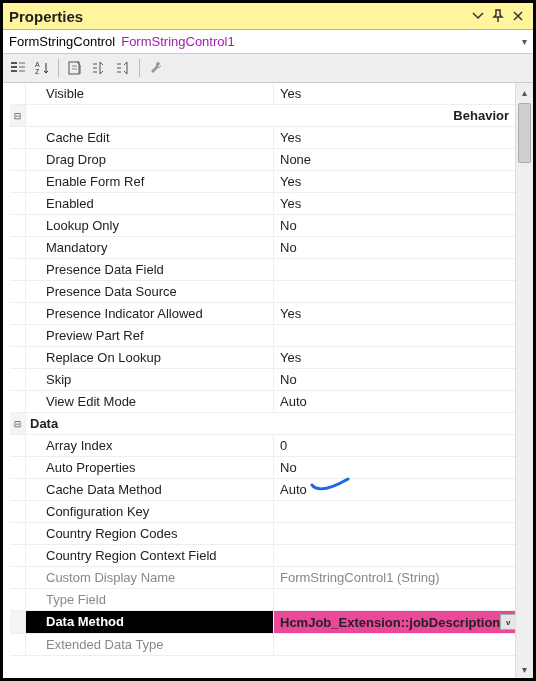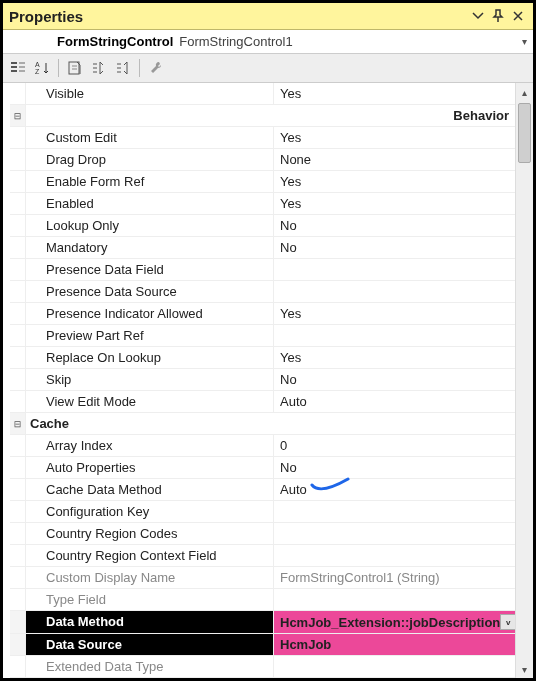--- a/index.html
+++ b/index.html
@@ -32,22 +32,22 @@
   }
   .titlebar .tbicon svg { width:14px; height:14px; stroke:#333; fill:none; stroke-width:1.5; }
 
   
   .objrow {
     display:flex; align-items:center;
     padding:4px 6px;
     border-bottom:1px solid #ccc;
     font-size:13px;
   }
-  .objrow .objtype { font-weight:700; margin-right:6px;margin-left:48px; }
-  .objrow .objname { color:#404040; flex:1; }
+  .objrow .objtype { font-weight:400; margin-right:6px; }
+  .objrow .objname { color:#a21caf; flex:1; }
   .objrow .dropbtn { width:14px; color:#555; font-size:10px; text-align:right; cursor:pointer; }
 
   
   .toolbar {
     background:#eee;
     border-bottom:1px solid #ccc;
     padding:3px 4px;
     display:flex; align-items:center; gap:2px;
   }
   .tbtn {
@@ -206,21 +206,21 @@
           <div class="gutter"></div>
           <div class="label">Visible</div>
           <div class="value"><span class="valtext">Yes</span></div>
         </div>
         <div class="row catrow">
           <div class="gutter">⊟</div>
           <div class="label" style="flex: 1 1 0%; width: auto; border-right: none; text-align: right;">Behavior</div>
         </div>
         <div class="row">
           <div class="gutter"></div>
-          <div class="label">Custom Edit</div>
+          <div class="label">Cache Edit</div>
           <div class="value"><span class="valtext">Yes</span></div>
         </div>
         <div class="row">
           <div class="gutter"></div>
           <div class="label">Drag Drop</div>
           <div class="value"><span class="valtext">None</span></div>
         </div>
         <div class="row">
           <div class="gutter"></div>
           <div class="label">Enable Form Ref</div>
@@ -271,21 +271,21 @@
           <div class="label">Skip</div>
           <div class="value"><span class="valtext">No</span></div>
         </div>
         <div class="row">
           <div class="gutter"></div>
           <div class="label">View Edit Mode</div>
           <div class="value"><span class="valtext">Auto</span></div>
         </div>
         <div class="row catrow">
           <div class="gutter">⊟</div>
-          <div class="label" style="flex: 1 1 0%; width: auto; border-right: none;">Cache</div>
+          <div class="label" style="flex: 1 1 0%; width: auto; border-right: none;">Data</div>
         </div>
         <div class="row">
           <div class="gutter"></div>
           <div class="label">Array Index</div>
           <div class="value"><span class="valtext">0</span></div>
         </div>
         <div class="row">
           <div class="gutter"></div>
           <div class="label">Auto Properties</div>
           <div class="value"><span class="valtext">No</span></div>
@@ -323,27 +323,20 @@
           <div class="value"><span class="valtext"></span></div>
         </div>
         <div class="row hl">
           <div class="gutter"></div>
           <div class="label">Data Method</div>
           <div class="value">
             <span class="valtext">HcmJob_Extension::jobDescription</span>
             <span class="ddbtn">v</span>
           </div>
         </div>
-        <div class="row hl">
-          <div class="gutter"></div>
-          <div class="label">Data Source</div>
-          <div class="value">
-            <span class="valtext">HcmJob</span>
-          </div>
-        </div>
         <div class="row dim">
           <div class="gutter"></div>
           <div class="label">Extended Data Type</div>
           <div class="value"><span class="valtext"></span></div>
         </div>
       </div>
     <div class="scrollbar">
       <div class="scroll-arrow">▴</div>
       <div class="scroll-thumb"></div>
       <div class="scroll-arrow" style="position:absolute;bottom:0;left:0;right:0">▾</div>

